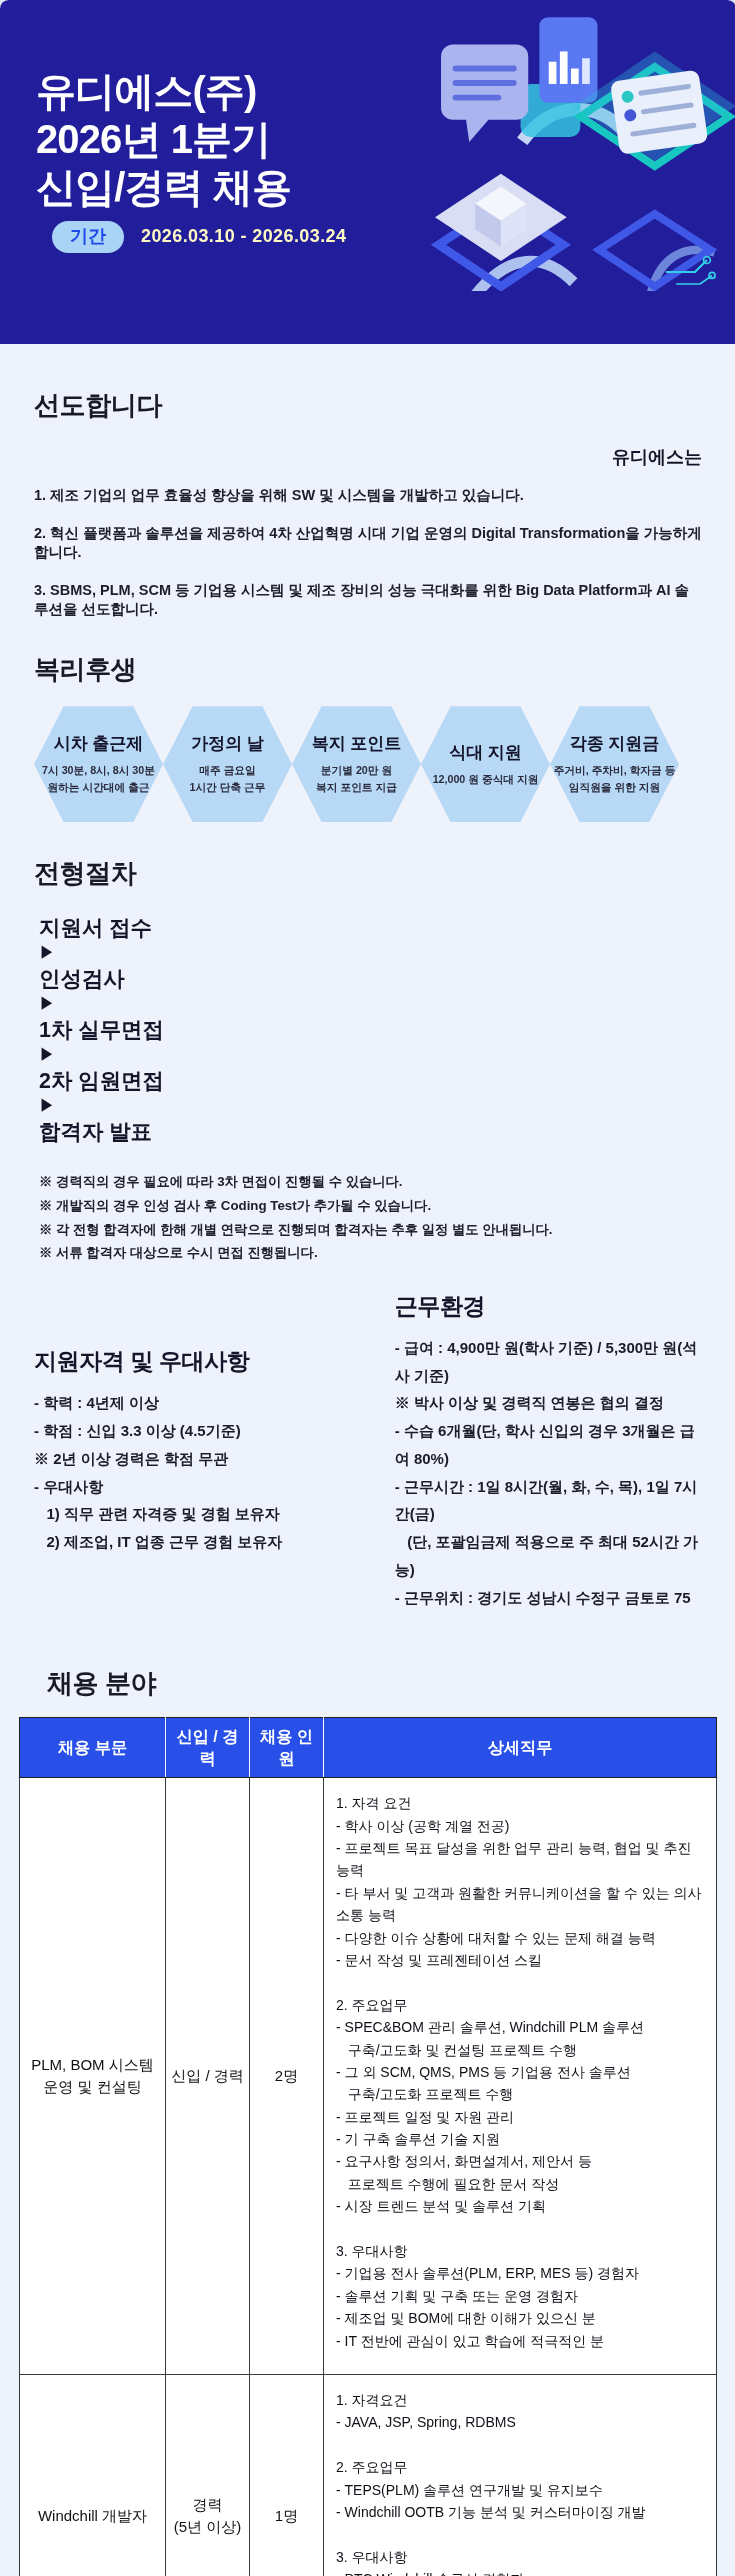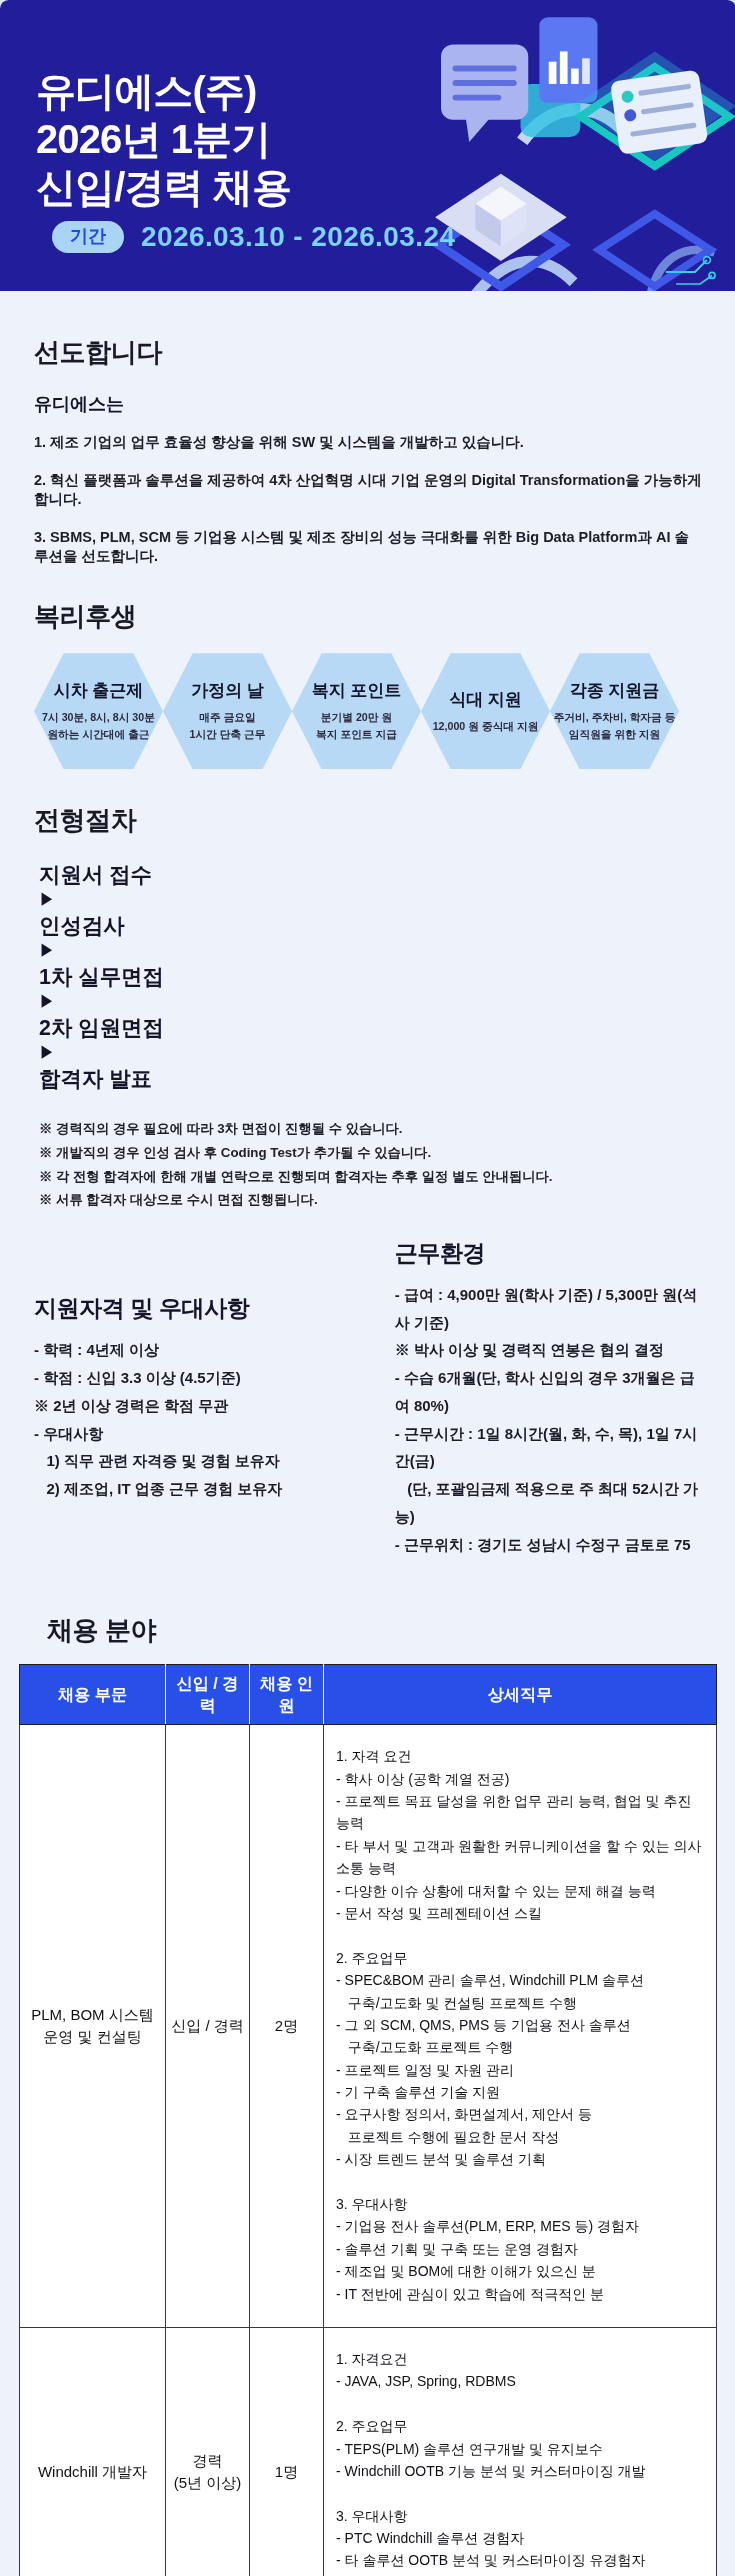--- a/index.html
+++ b/index.html
@@ -2,34 +2,34 @@
 <html lang="ko" style="font-size:13.7px"><head>
 <meta charset="utf-8">
 <style>
   html,body{margin:0;padding:0;background:#dfe6f2;}
   .page{
     width:736px;min-height:2576px;margin:0 auto;background:#edf2fb;
     font-family:"Liberation Sans",sans-serif;color:#15152a;
     border-radius:8.6px;overflow:hidden;position:relative;
   }
   
-  .hero{position:relative;height:291px;background:#211d9b;overflow:hidden;}
+  .hero{position:relative;height:344px;background:#211d9b;overflow:hidden;}
   .hero-title{position:absolute;left:36px;top:67px;color:#ffffff;
     font-size:40px;font-weight:800;line-height:1.2;letter-spacing:-0.9px;}
   .period-row{position:absolute;left:52px;top:221px;display:flex;align-items:center;gap:17px;}
   .badge{background:#a9d4f6;color:#1d49e8;font-weight:800;font-size:18px;
     padding:5.1px 18px;border-radius:20.5px;line-height:1.2;}
-  .period-date{color:#7dd3fc;font-weight:800;font-size:28px;letter-spacing:0.4px;}
+  .period-date{color:#fef9c3;font-weight:800;font-size:18px;letter-spacing:0.4px;}
   .illus{position:absolute;right:0;top:0;}
   
   .content{padding:0 34px;}
   h2.sec{font-size:26px;font-weight:800;margin:0 0 19px 0;color:#191927;letter-spacing:-0.4px;}
   
   .sec-company{margin-top:44px;}
-  .intro-head{font-size:18px;font-weight:800;margin:22px 0 17px 0;}
+  .intro-head{font-size:18px;font-weight:800;margin:22px 0 17px 0;text-align:right;}
   .co-item{font-size:14.5px;font-weight:700;color:#1d1d2b;margin:0 0 18px 0;line-height:1.35;}
   
   .sec-benefits{margin-top:32.5px;}
   .hex-row{display:flex;margin-top:3.4px;}
   .hex{width:129px;height:116px;background:#b8d9f6;
     clip-path:polygon(23% 0,77% 0,100% 50%,77% 100%,23% 100%,0 50%);
     display:flex;flex-direction:column;align-items:center;justify-content:center;text-align:center;}
   .hex-title{font-size:17px;font-weight:800;color:#14142a;margin-bottom:6.8px;}
   .hex-line{font-size:10.7px;font-weight:700;color:#2b2b3d;line-height:1.6;}
   
@@ -47,21 +47,21 @@
   
   .table-sec{padding:0 19px;margin-top:55px;}
   .table-sec h2.sec{margin-left:28px;margin-bottom:15.4px;}
   table.rec{width:100%;border-collapse:collapse;background:#c4b5fd;border:1.7px solid #1e1e1e;table-layout:fixed;}
   table.rec th{background:#2850e8;color:#ffffff;font-size:16.2px;font-weight:700;
     padding:7.7px 3.4px;border-left:1.7px solid #ffffff;border-bottom:1.7px solid #1e1e1e;}
   table.rec th:first-child{border-left:none;}
   table.rec td{border:1.7px solid #3a3a3a;vertical-align:middle;background:#ffffff;}
   .cw1{width:146px;}.cw2{width:84px;}.cw3{width:74px;}
   td.cell-center{text-align:center;font-size:15px;font-weight:500;color:#111;white-space:pre-wrap;line-height:1.45;}
-  td.cell-detail{padding:20px 12px 22px 12px;}
+  td.cell-detail{padding:14px 12px 22px 12px;}
   .detail{white-space:pre-wrap;font-size:14px;font-weight:500;color:#101018;line-height:1.6;}
   .t2{margin-top:104px;}
 </style>
 </head>
 <body>
 
 <div class="page">
 
   <header class="hero">
     <svg class="illus" width="342" height="291" viewBox="0 0 400 340" aria-hidden="true">

